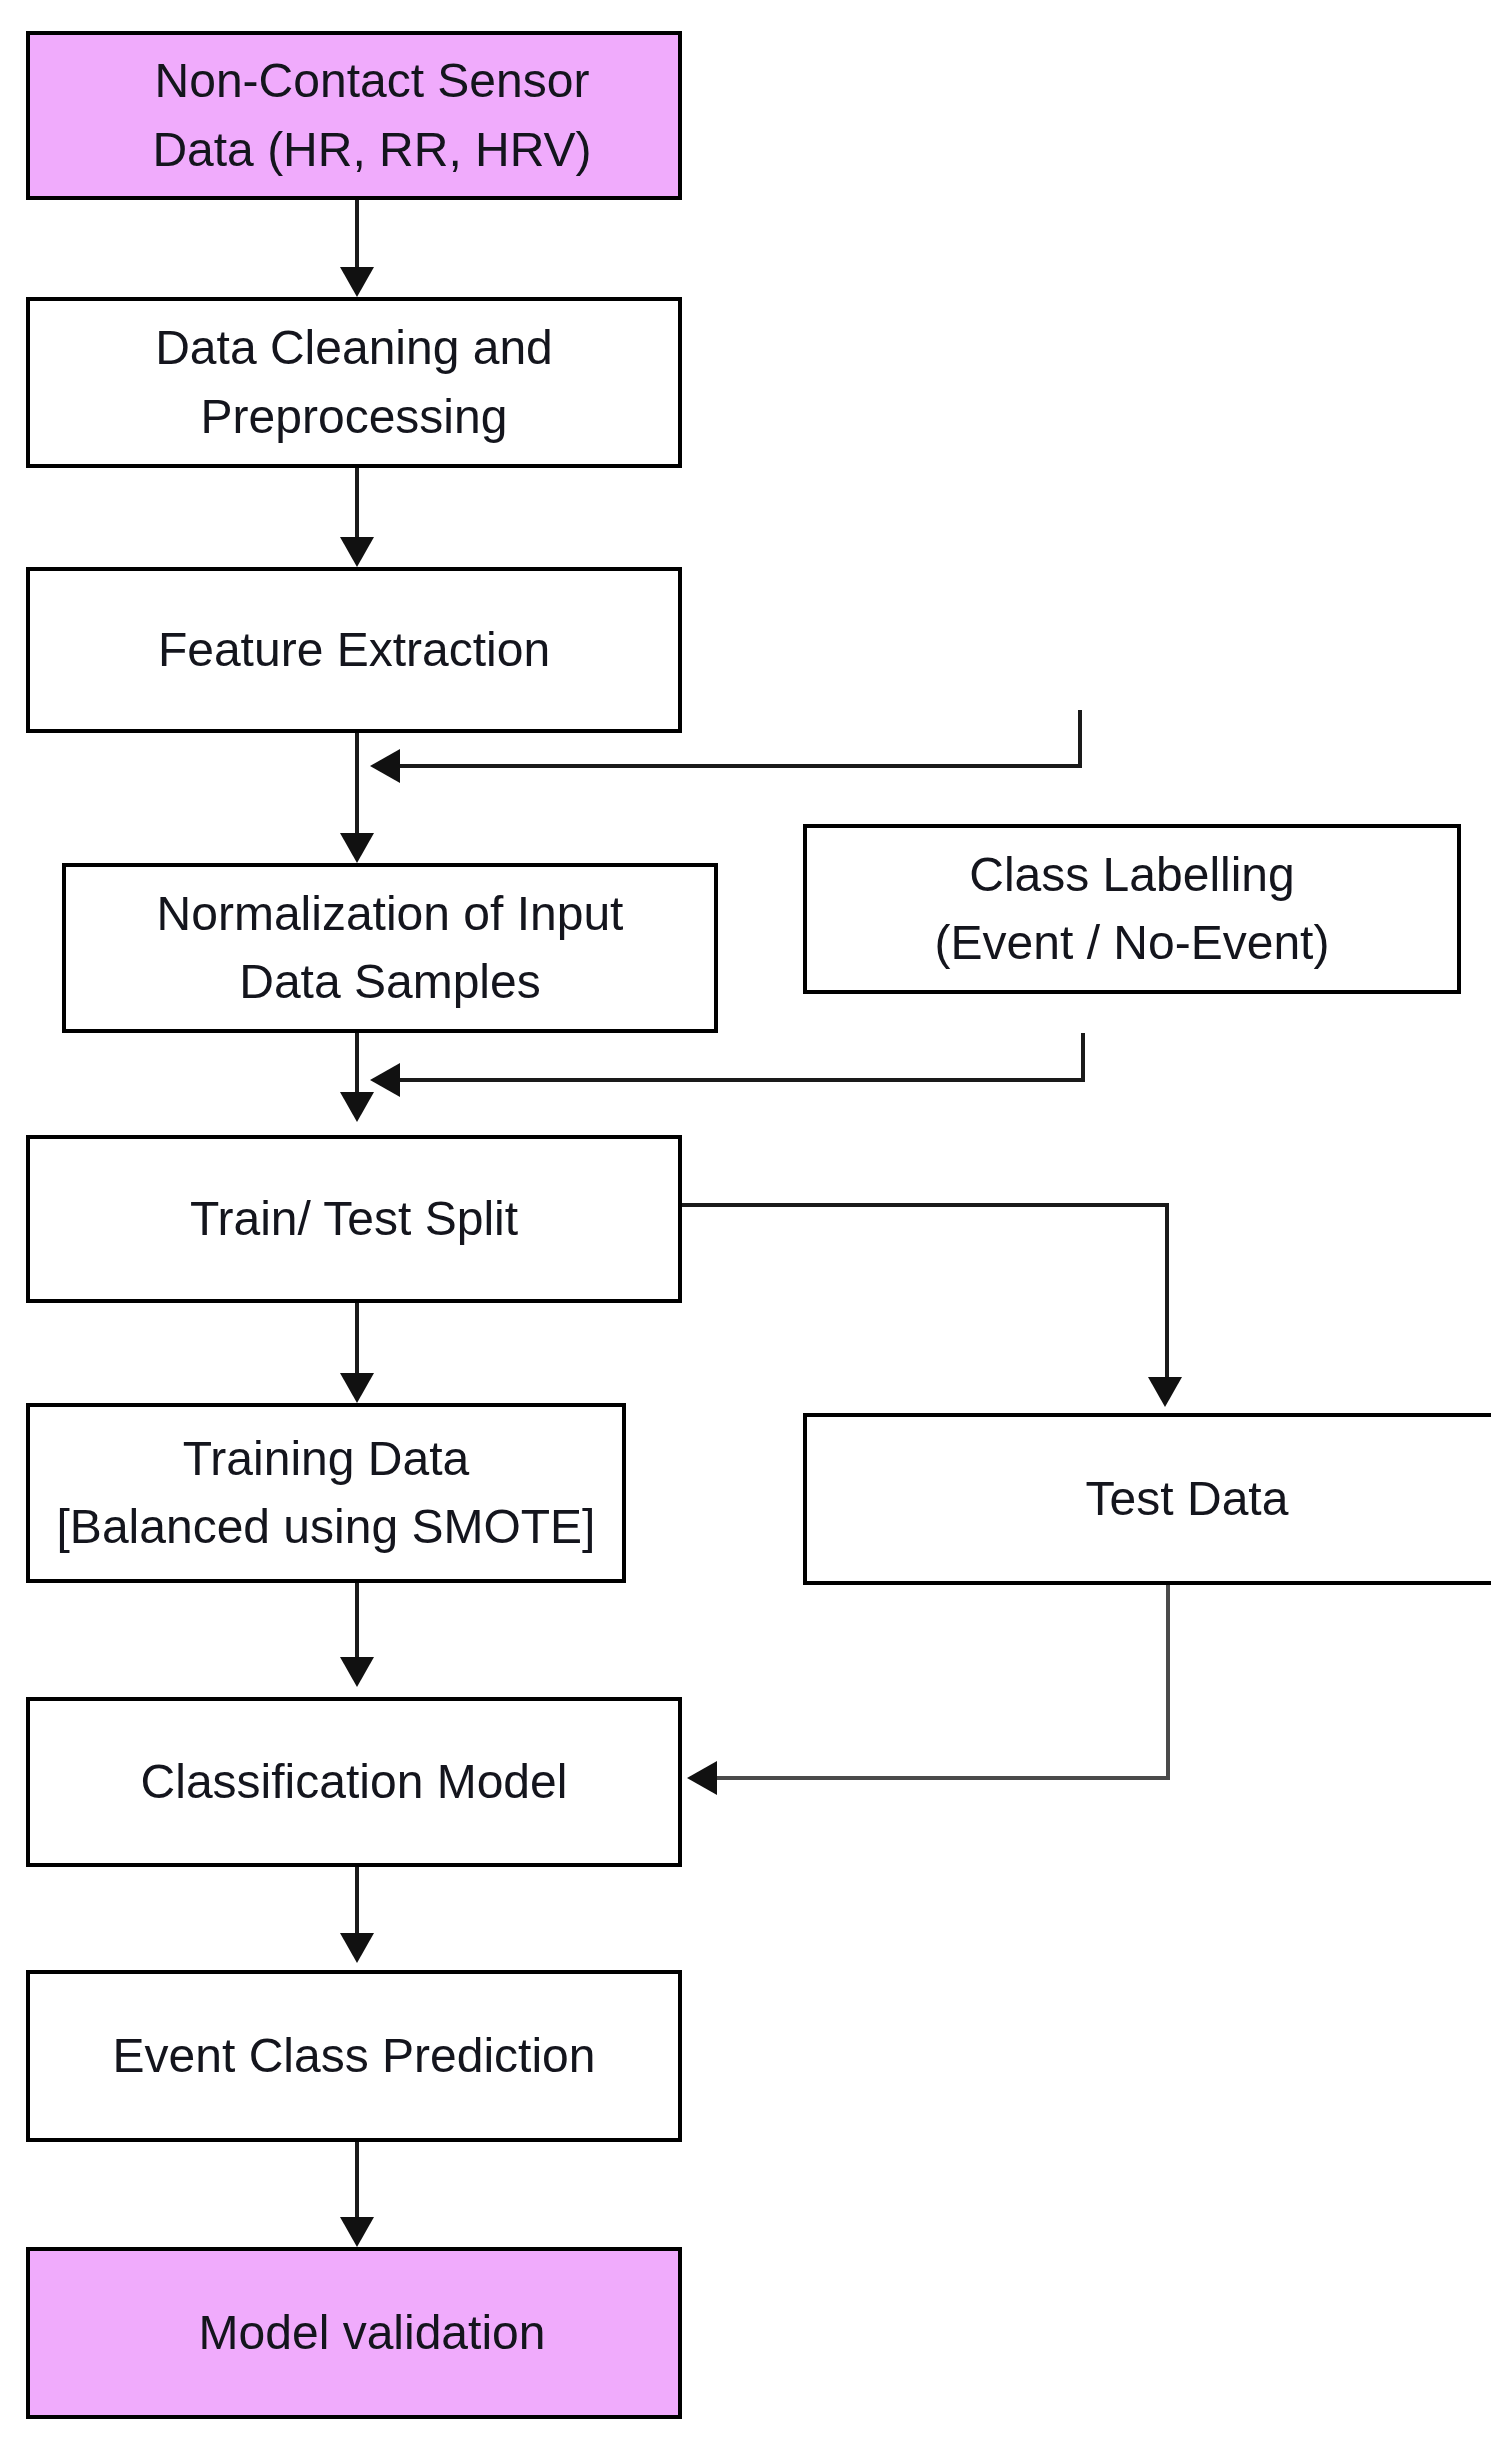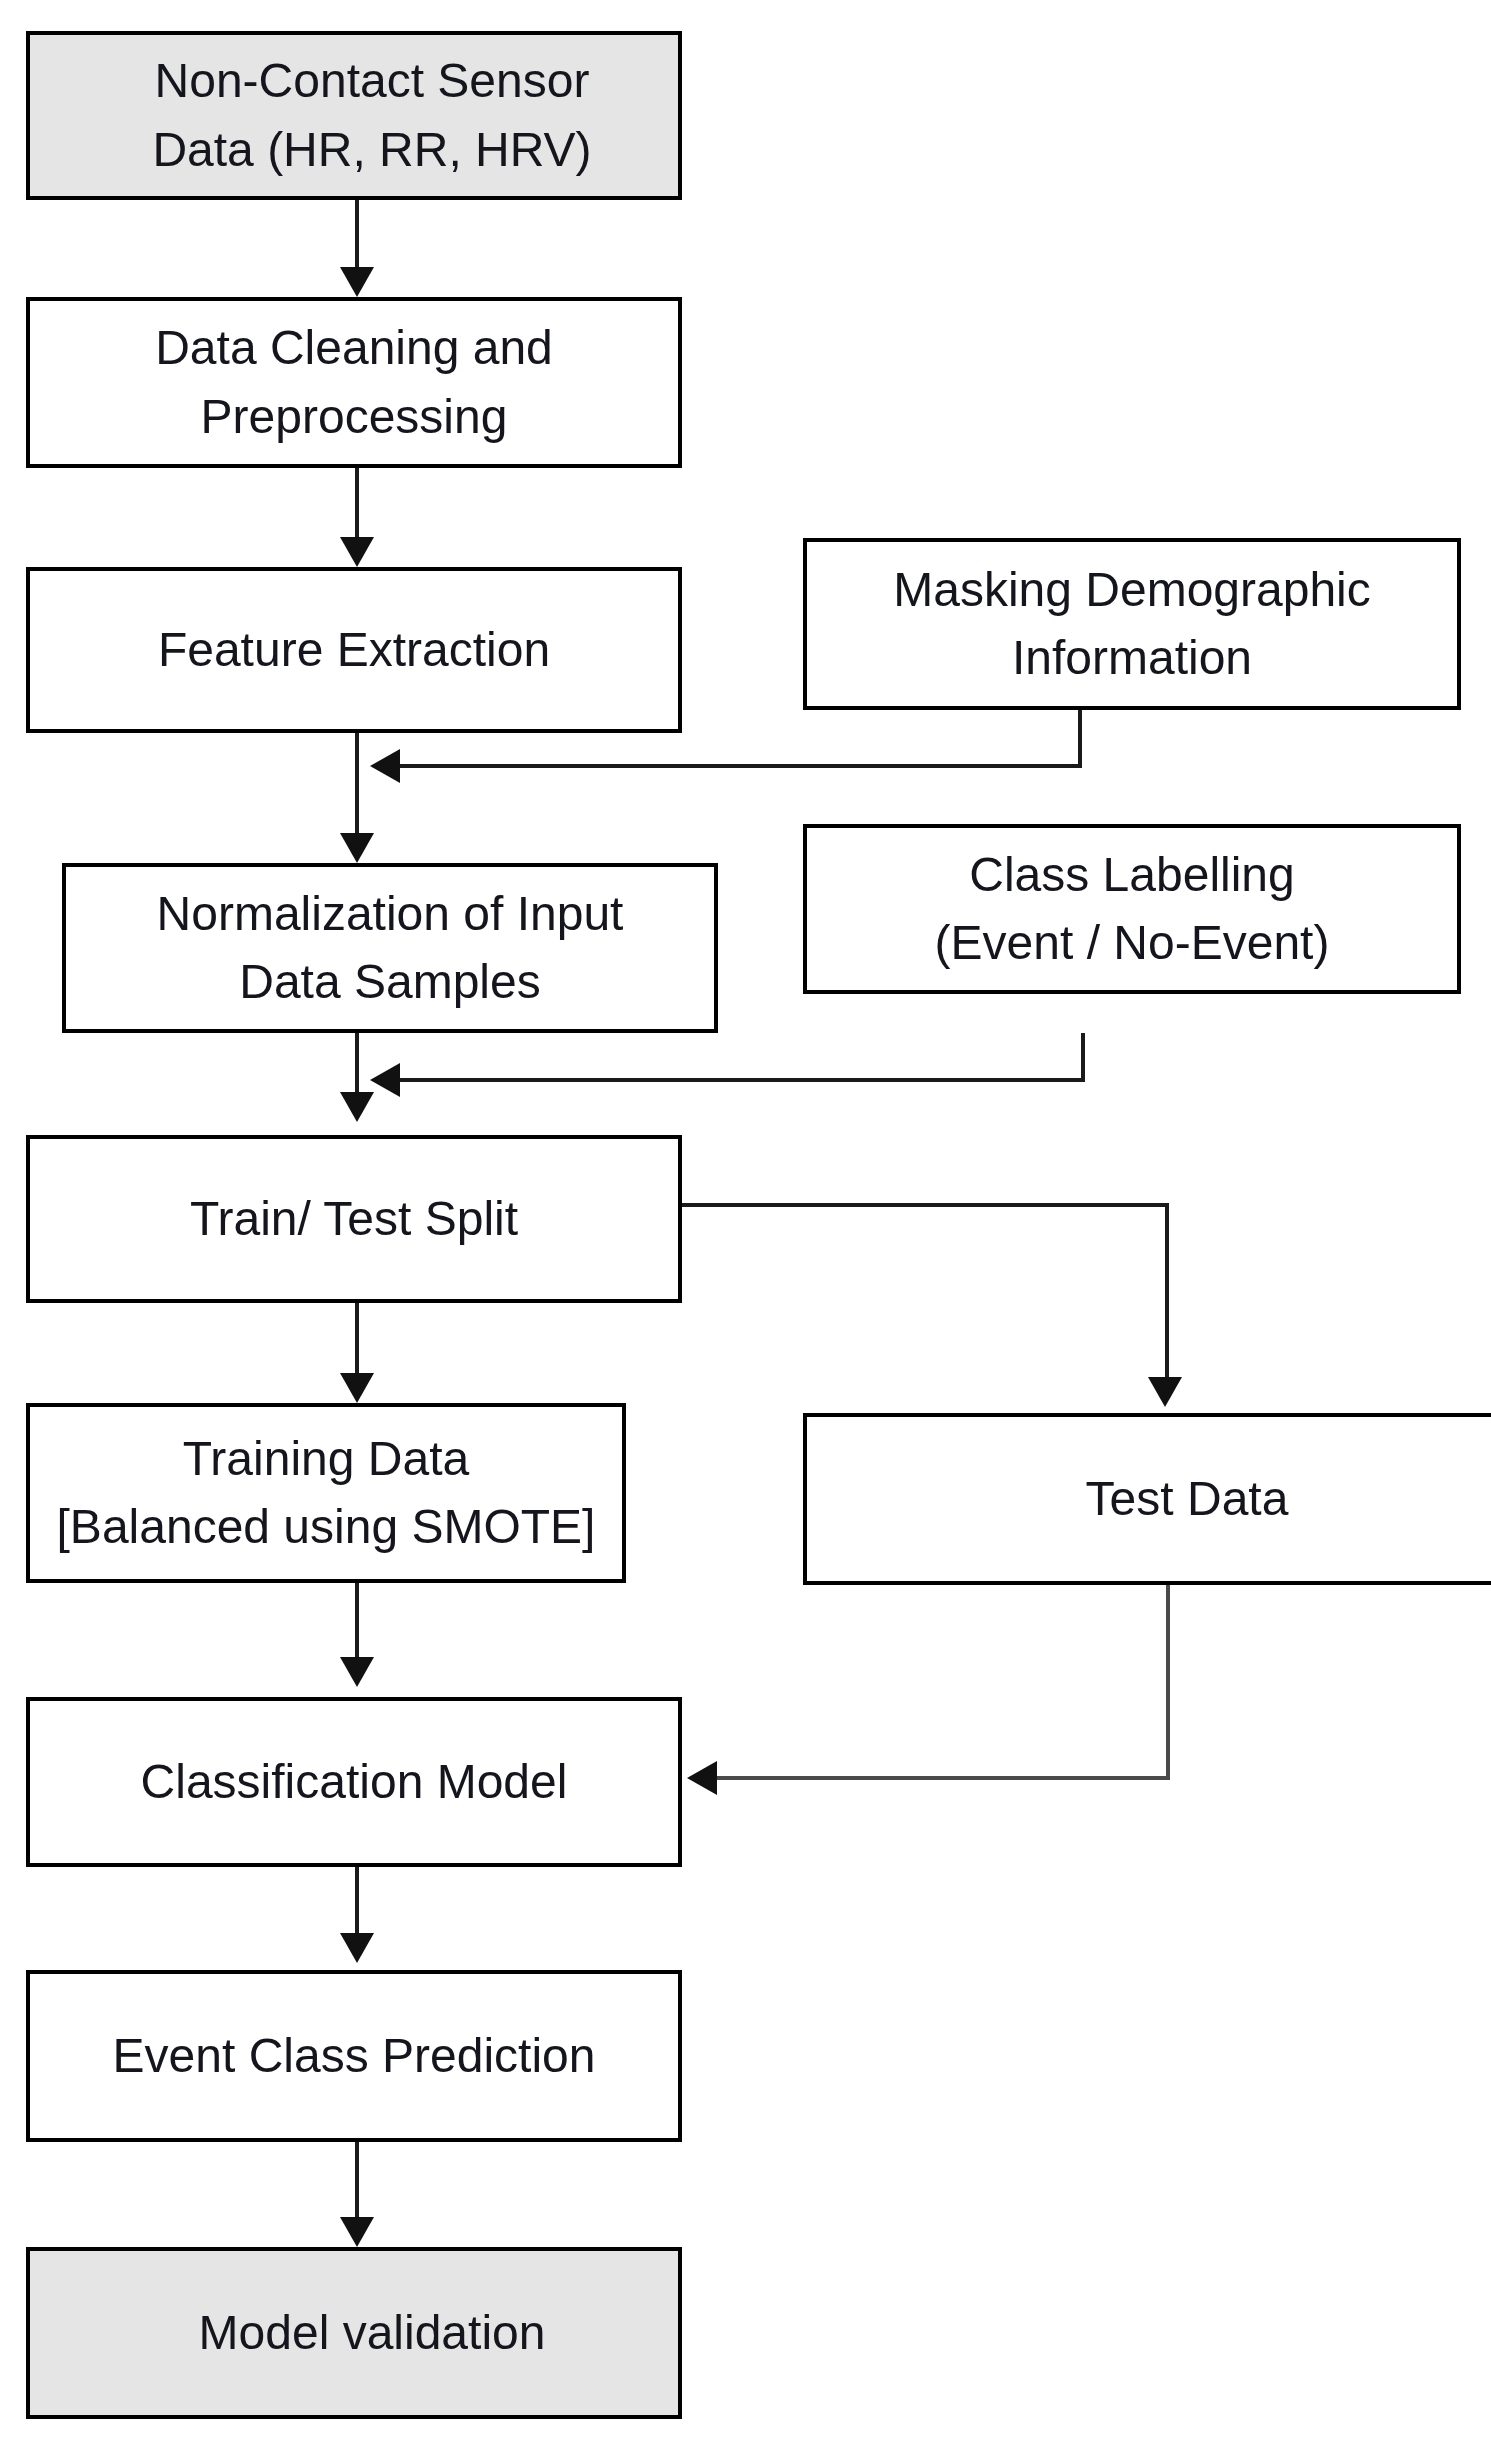--- a/index.html
+++ b/index.html
@@ -23,21 +23,21 @@
     display: flex;
     align-items: center;
     justify-content: center;
     text-align: center;
     color: #14151d;
     font-size: 48px;
     line-height: 1.42;
     white-space: pre-line;
   }
   .node.blue {
-    background: #e5e5e5;
+    background: #f0abfc;
     padding-left: 36px;
   }
   .line {
     position: absolute;
     background: #1a1a1a;
   }
   .line.gray {
     background: #4a4a4a;
   }
   .arr-down {
@@ -95,24 +95,20 @@
   </div>
 
   <div class="node" style="left:26px; top:1970px; width:656px; height:172px;">
     <span>Event Class Prediction</span>
   </div>
 
   <div class="node blue" style="left:26px; top:2247px; width:656px; height:172px;">
     <span>Model validation</span>
   </div>
 
-  <div class="node" style="left:803px; top:538px; width:658px; height:172px;">
-    <span>Masking Demographic
-Information</span>
-  </div>
 
   <div class="node" style="left:803px; top:824px; width:658px; height:170px;">
     <span>Class Labelling
 (Event / No-Event)</span>
   </div>
 
   <div class="node" style="left:803px; top:1413px; width:768px; height:172px;">
     <span>Test Data</span>
   </div>
 

